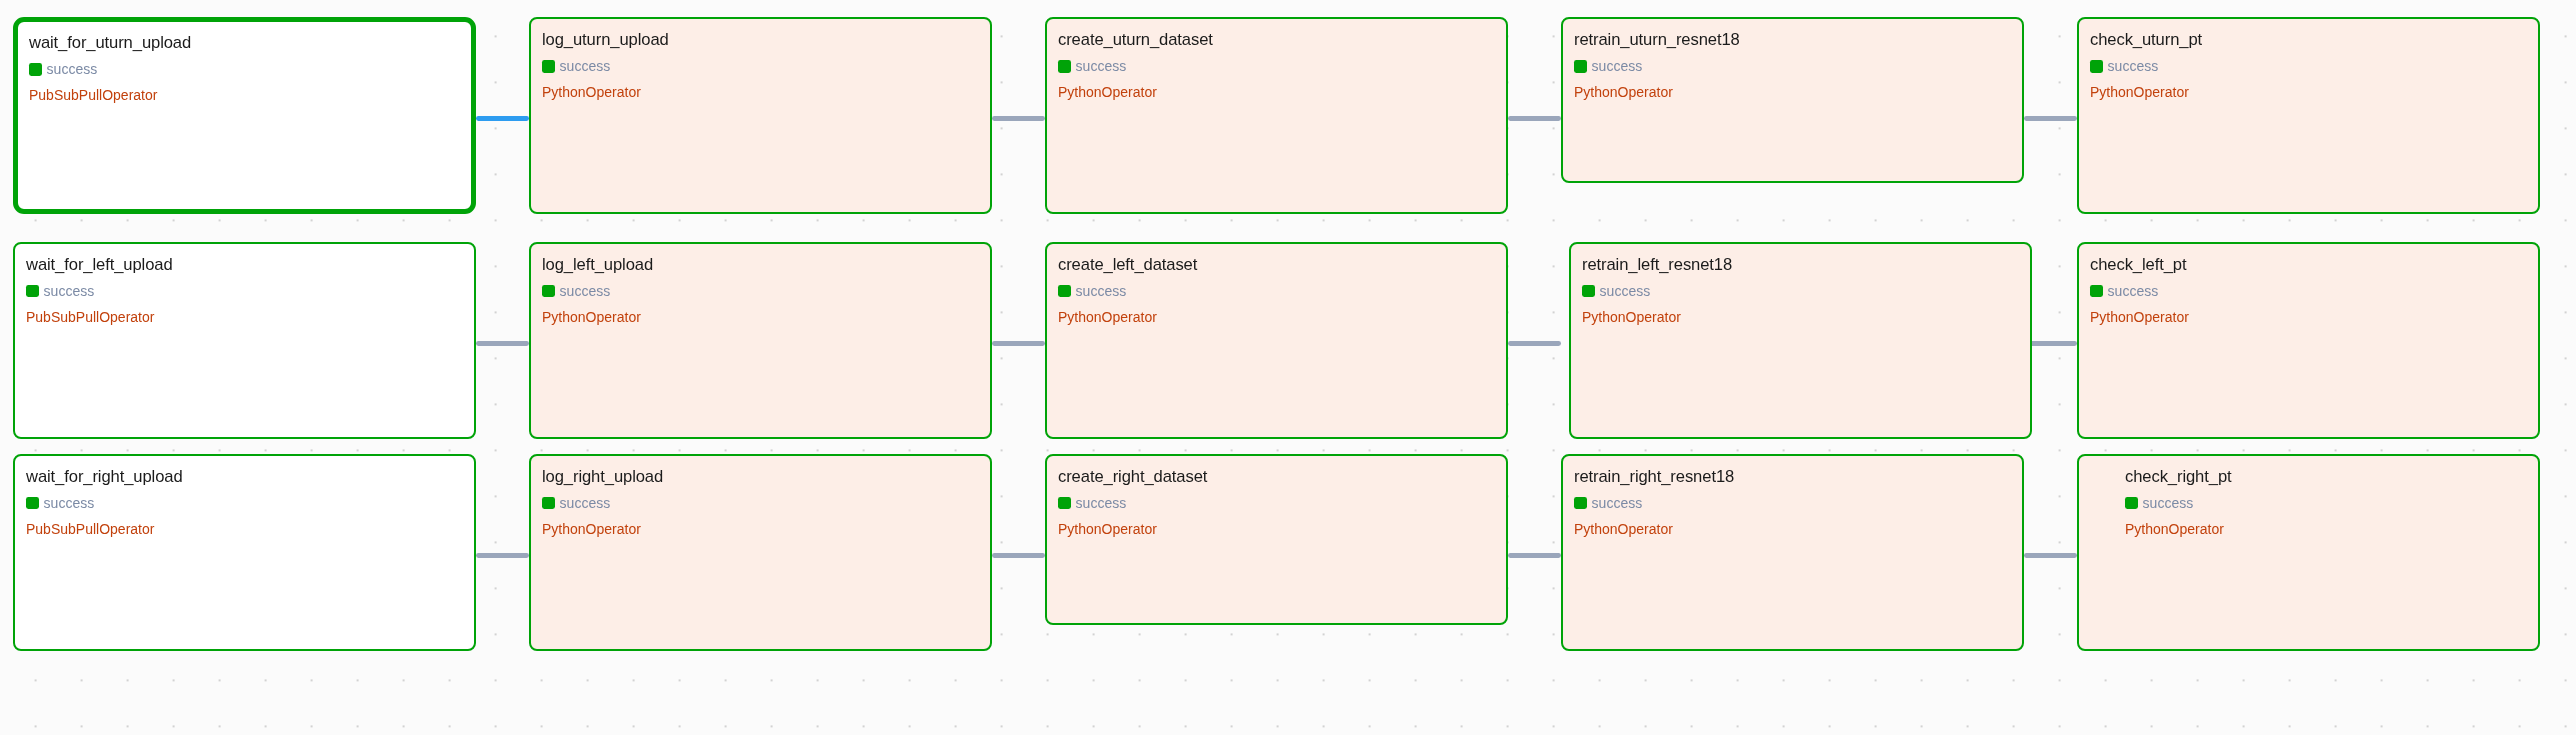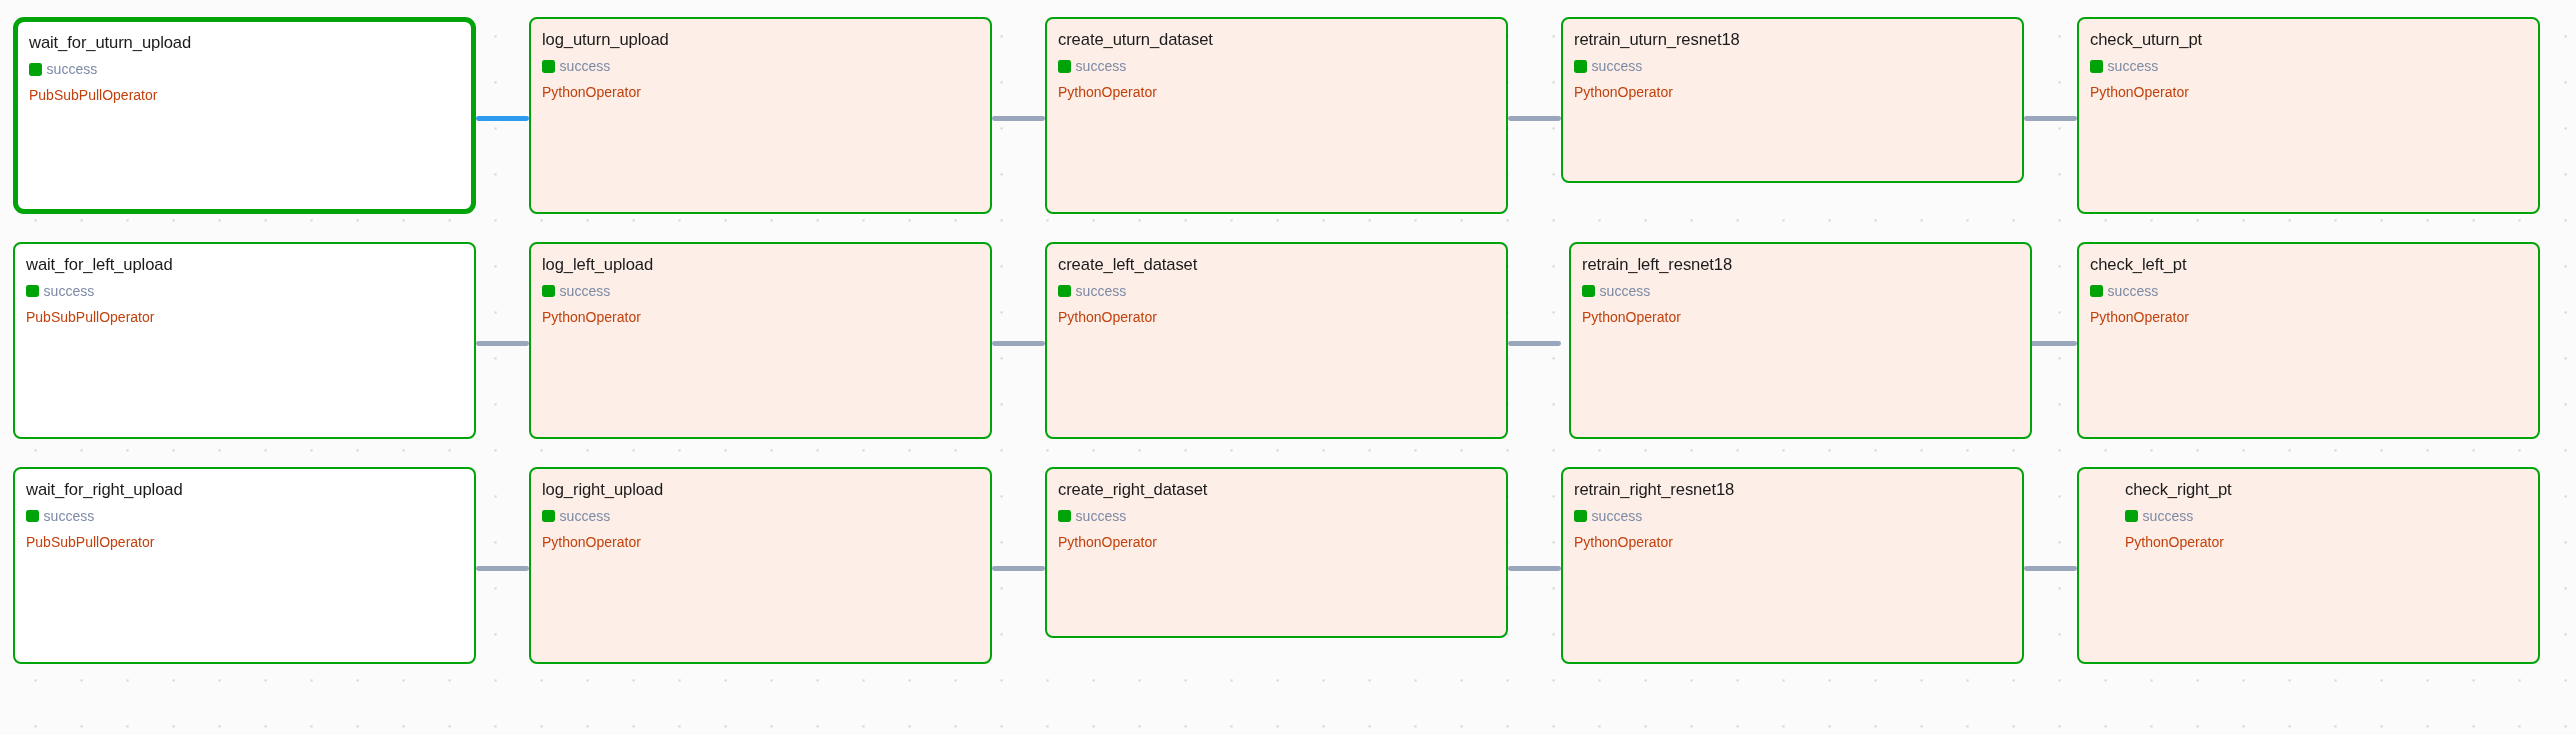--- a/index.html
+++ b/index.html
@@ -188,21 +188,21 @@
         </div>
         <div class="node" style="left: 2077px; width: 463px; height: 197px;">
           <div class="node-title">check_left_pt</div>
           <div class="node-status">
             <span class="status-chip"></span>
             <span class="status-text">success</span>
           </div>
           <div class="node-operator">PythonOperator</div>
         </div>
       </div>
-      <div class="row row-2" style="top: 467px; border-radius: 6px;">
+      <div class="row row-2" style="top: 454px; border-radius: 6px;">
         <div class="edge" style="left: 476px; width: 53px; top: 99px;"></div>
         <div class="edge" style="left: 992px; width: 53px; top: 99px;"></div>
         <div class="edge" style="left: 1508px; width: 53px; top: 99px;"></div>
         <div class="edge" style="left: 2024px; width: 53px; top: 99px;"></div>
         <div class="node white" style="left: 13px; width: 463px; height: 197px;">
           <div class="node-title">wait_for_right_upload</div>
           <div class="node-status">
             <span class="status-chip"></span>
             <span class="status-text">success</span>
           </div>

